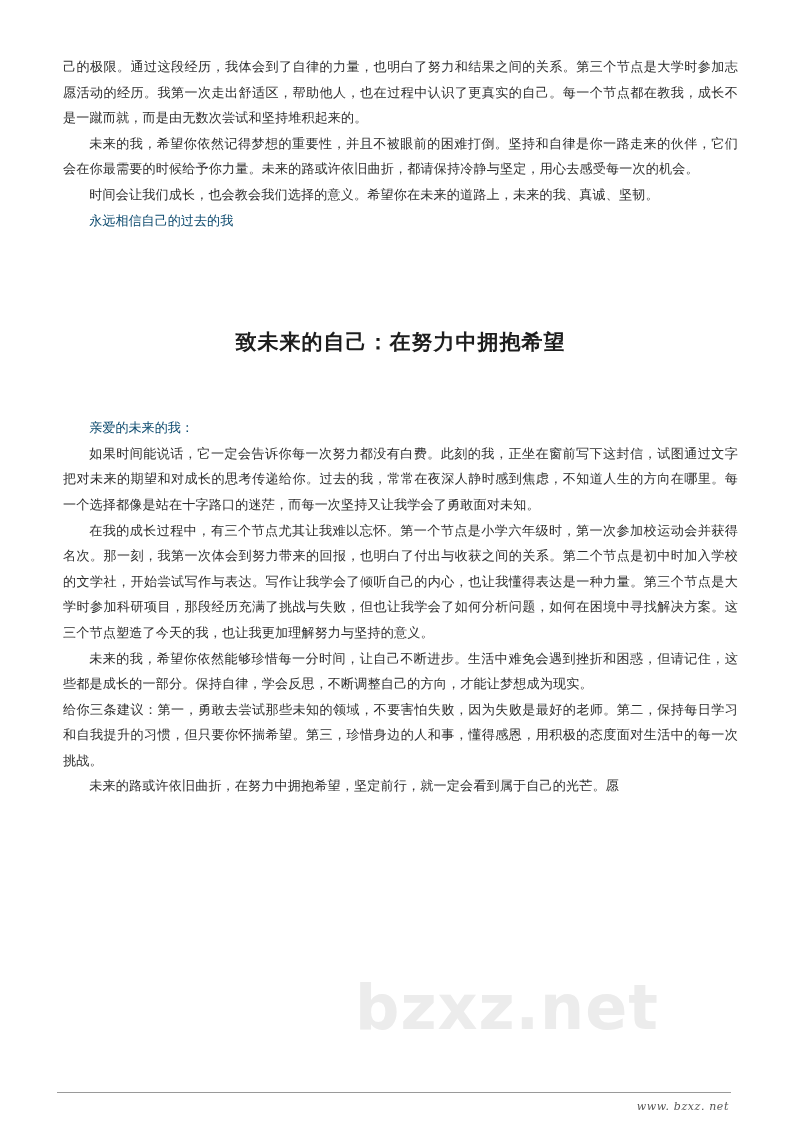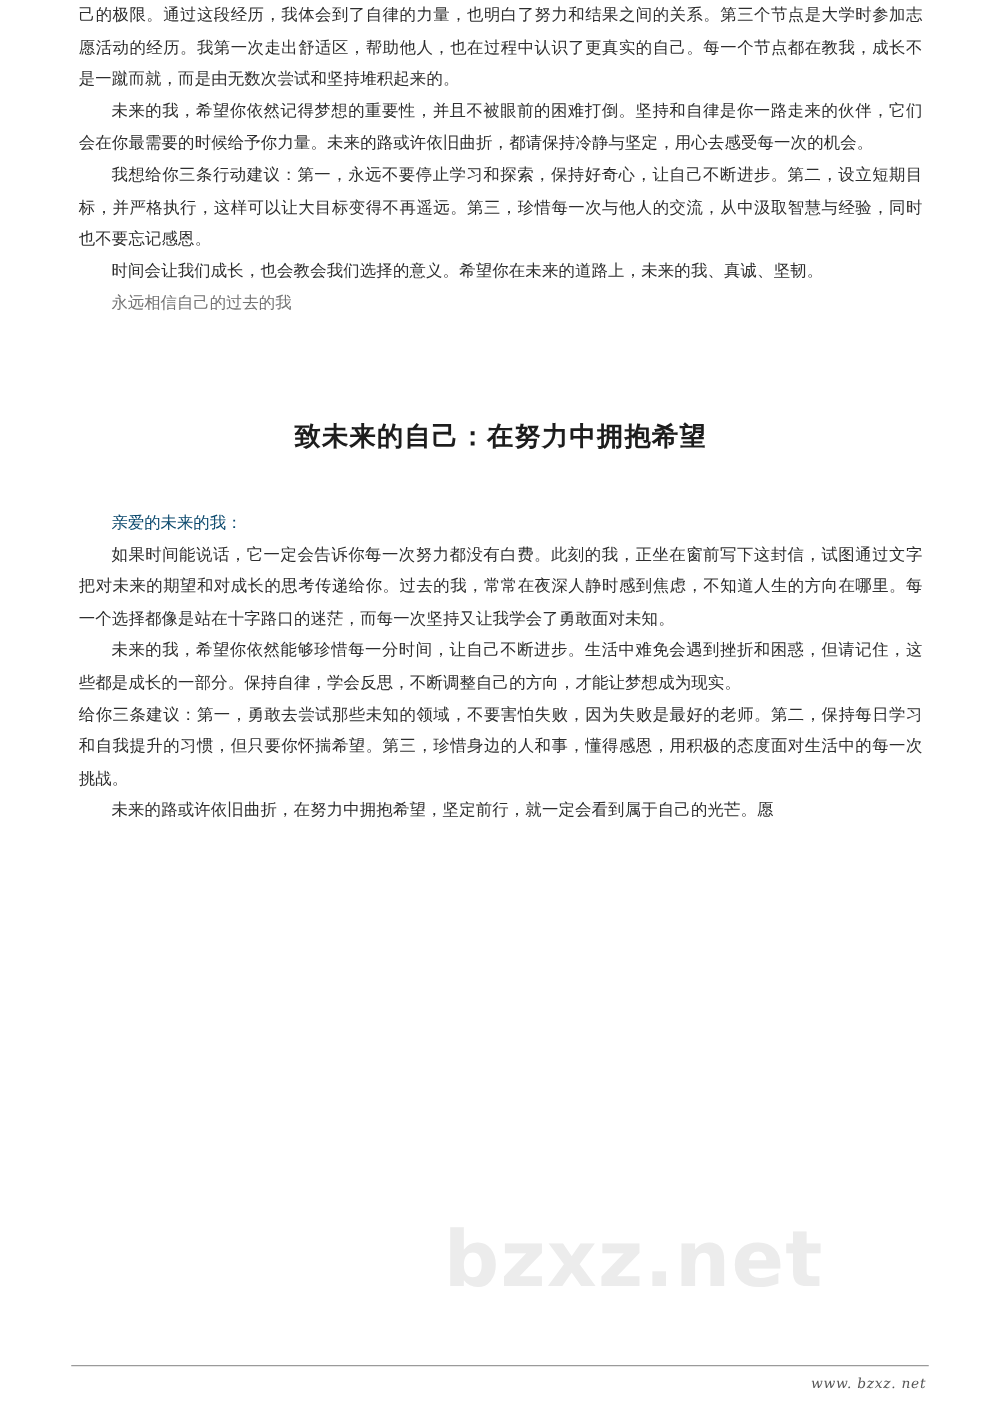--- a/index.html
+++ b/index.html
@@ -60,27 +60,27 @@
     text-indent: 2em;
   }
 
   p.noindent {
     text-indent: 0;
   }
 
   .gap-para   { margin-top: 13px; }
 
   
-  .block-one { }
+  .block-one { padding-top: 54px; }
 
   
   .section-gap { height: 78px; }
 
   h1.doc-title {
-    margin: 0;
+    margin: 16px;
     padding: 0;
     font-family: "DejaVu Sans", "Liberation Sans", sans-serif;
     font-size: 21px;
     font-weight: bold;
     text-align: center;
     letter-spacing: 1px;
     color: #1d1d1d;
     line-height: 30px;
   }
 
@@ -92,28 +92,28 @@
     line-height: 25.6px;
     text-indent: 2em;
     color: #0c4a6e;
   }
 
   p.signoff {
     margin: 0;
     font-size: 13.1px;
     line-height: 25.6px;
     text-indent: 0;
-    color: #737373;
+    color: #0c4a6e;
   }
 
   
   .footer {
     position: absolute;
     left: 57px;
-    right: 57px;
+    right: 69px;
     bottom: 18px;
     z-index: 3;
   }
 
   .footer-rule {
     width: 100%;
     height: 1px;
     background: #9a9a9a;
     margin-bottom: 7px;
   }
@@ -136,39 +136,39 @@
   <div class="watermark">bzxz.net</div>
 
   <div class="content">
 
     <div class="block-one">
 
       <p class="para noindent">己的极限。通过这段经历，我体会到了自律的力量，也明白了努力和结果之间的关系。第三个节点是大学时参加志愿活动的经历。我第一次走出舒适区，帮助他人，也在过程中认识了更真实的自己。每一个节点都在教我，成长不是一蹴而就，而是由无数次尝试和坚持堆积起来的。</p>
 
       <p class="para indent gap-para">未来的我，希望你依然记得梦想的重要性，并且不被眼前的困难打倒。坚持和自律是你一路走来的伙伴，它们会在你最需要的时候给予你力量。未来的路或许依旧曲折，都请保持冷静与坚定，用心去感受每一次的机会。</p>
 
-      <p class="para indent gap-para">我想给你三条行动建议：第一，永远不要停止学习和探索，保持好奇心，让自己不断进步。第二，设立短期目标，并严格执行，这样可以让大目标变得不再遥远。第三，珍惜每一次与他人的交流，从中汲取智慧与经验，同时也不要忘记感恩。</p>
 
       <p class="para indent gap-para">时间会让我们成长，也会教会我们选择的意义。希望你在未来的道路上，未来的我、真诚、坚韧。</p>
 
       <p class="signoff gap-para" style="text-indent:2em;">永远相信自己的过去的我</p>
     </div>
 
     <div class="section-gap"></div>
 
     <div class="block-two">
 
       <h1 class="doc-title">致未来的自己：在努力中拥抱希望</h1>
 
       <div class="title-gap-below"></div>
 
       <p class="salutation">亲爱的未来的我：</p>
 
       <p class="para indent gap-para">如果时间能说话，它一定会告诉你每一次努力都没有白费。此刻的我，正坐在窗前写下这封信，试图通过文字把对未来的期望和对成长的思考传递给你。过去的我，常常在夜深人静时感到焦虑，不知道人生的方向在哪里。每一个选择都像是站在十字路口的迷茫，而每一次坚持又让我学会了勇敢面对未知。</p>
 
+      <p class="para indent gap-para">在我的成长过程中，有三个节点尤其让我难以忘怀。第一个节点是小学六年级时，第一次参加校运动会并获得名次。那一刻，我第一次体会到努力带来的回报，也明白了付出与收获之间的关系。第二个节点是初中时加入学校的文学社，开始尝试写作与表达。写作让我学会了倾听自己的内心，也让我懂得表达是一种力量。第三个节点是大学时参加科研项目，那段经历充满了挑战与失败，但也让我学会了如何分析问题，如何在困境中寻找解决方案。这三个节点塑造了今天的我，也让我更加理解努力与坚持的意义。</p>
 
       <p class="para indent gap-para">未来的我，希望你依然能够珍惜每一分时间，让自己不断进步。生活中难免会遇到挫折和困惑，但请记住，这些都是成长的一部分。保持自律，学会反思，不断调整自己的方向，才能让梦想成为现实。</p>
 
       <p class="para noindent gap-para">给你三条建议：第一，勇敢去尝试那些未知的领域，不要害怕失败，因为失败是最好的老师。第二，保持每日学习和自我提升的习惯，但只要你怀揣希望。第三，珍惜身边的人和事，懂得感恩，用积极的态度面对生活中的每一次挑战。</p>
 
       <p class="para indent gap-para">未来的路或许依旧曲折，在努力中拥抱希望，坚定前行，就一定会看到属于自己的光芒。愿</p>
     </div>
 
   </div>
 

